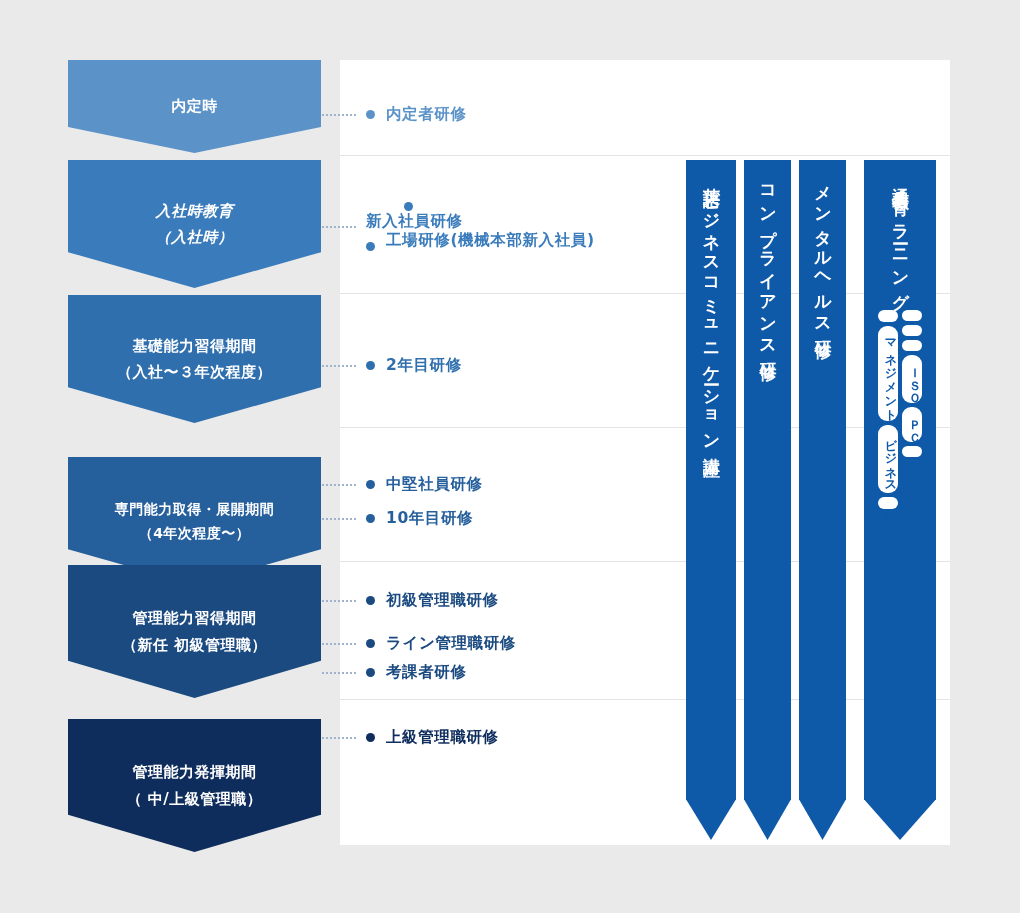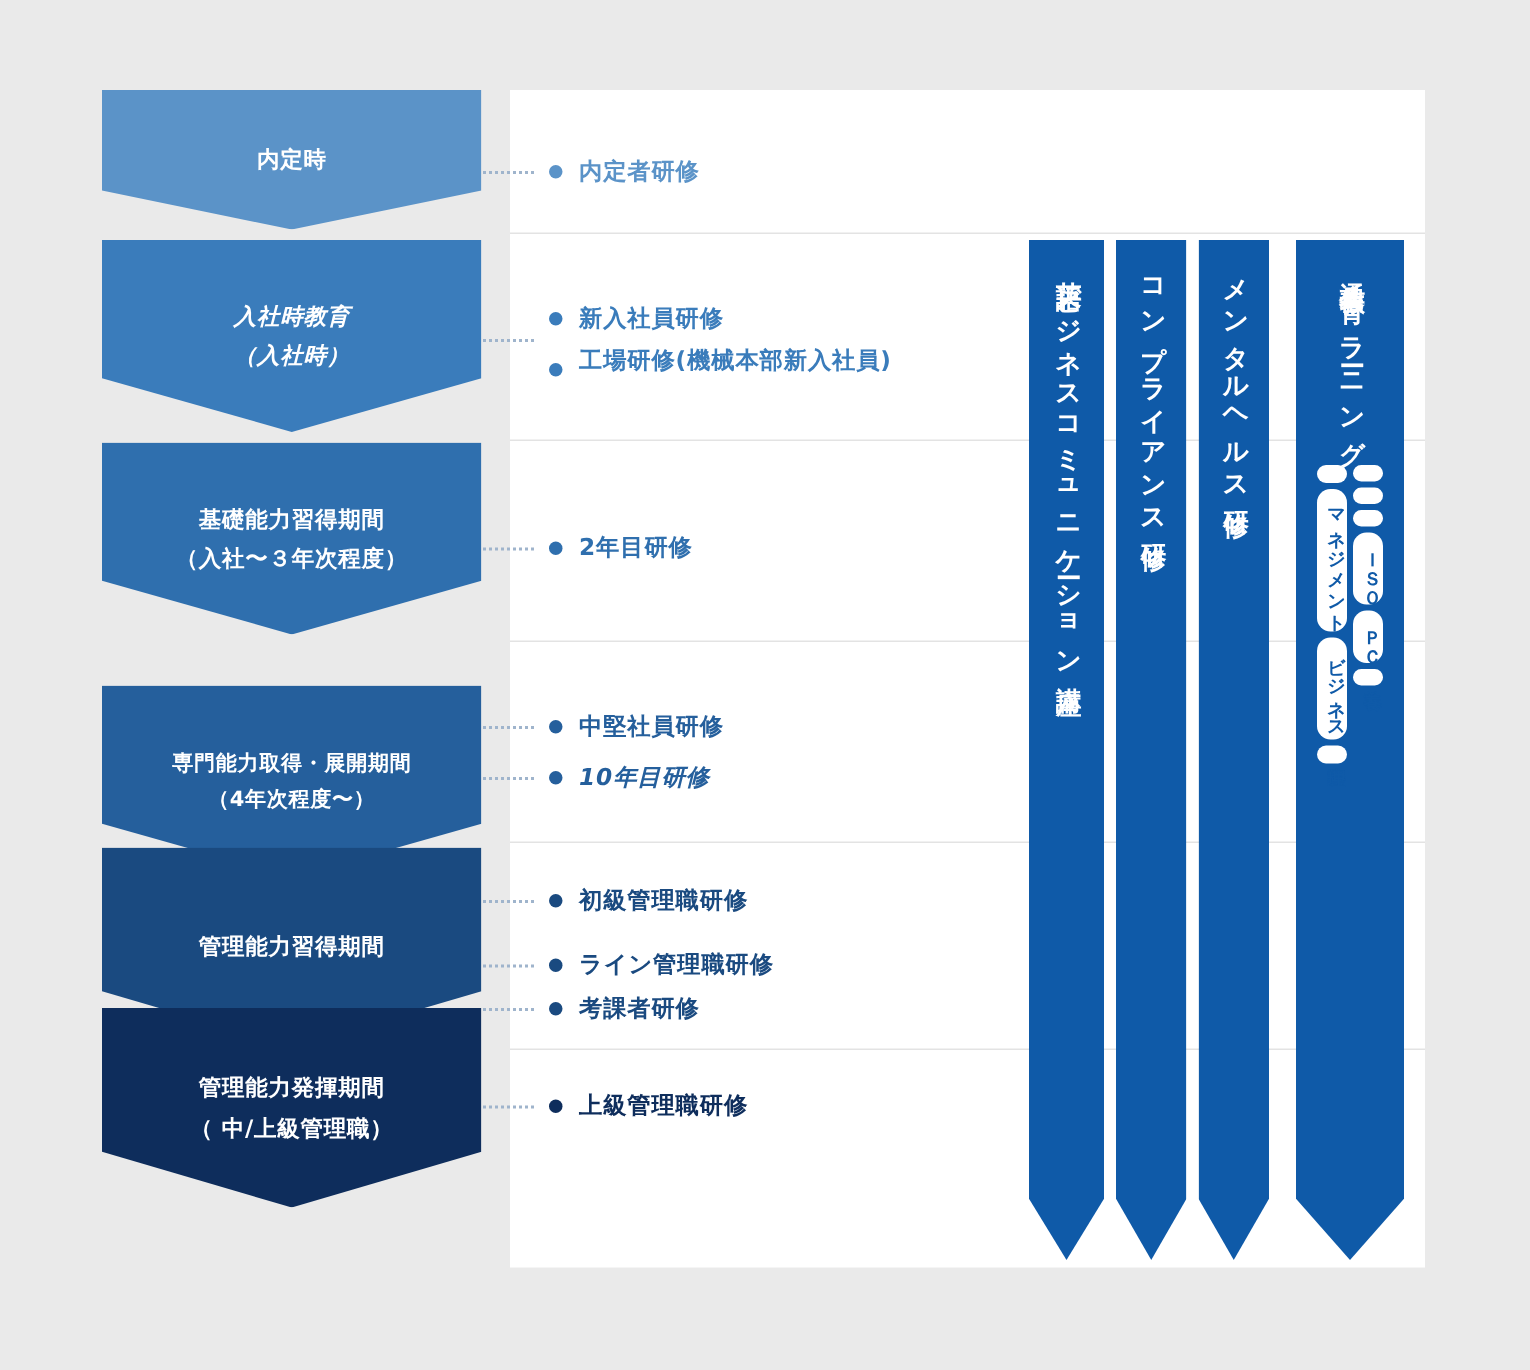--- a/index.html
+++ b/index.html
@@ -125,22 +125,23 @@
       <div class="stage small" style="top: 235px; height: 128px; background: rgb(47, 111, 174);">
         <div class="ln">基礎能力習得期間</div>
         <div class="ln">（入社〜３年次程度）</div>
       </div>
       <div class="stage xs" style="top: 370px; height: 128px; background: rgb(37, 95, 156); margin-top: 27px;">
         <div class="ln">専門能力取得・展開期間</div>
         <div class="ln">（4年次程度〜）</div>
       </div>
       <div class="stage small" style="top: 505px; height: 133px; background: rgb(26, 74, 128);">
         <div class="ln">管理能力習得期間</div>
-      </div>
-      <div class="stage small" style="top: 612px; height: 133px; background: rgb(14, 45, 92);">
+        <div class="ln">（新任 初級管理職）</div>
+      </div>
+      <div class="stage small" style="top: 659px; height: 133px; background: rgb(14, 45, 92);">
         <div class="ln">管理能力発揮期間</div>
         <div class="ln">（ 中/上級管理職）</div>
       </div>
     </div>
 
   <div id="connectors">
       <div class="connector" style="top: 114px; left: 322px; width: 34px; border-top-color: rgb(159, 180, 204);"></div>
       <div class="connector" style="top: 226px; left: 322px; width: 34px; border-top-color: rgb(159, 180, 204);"></div>
       <div class="connector" style="top: 365px; left: 322px; width: 34px; border-top-color: rgb(159, 180, 204);"></div>
       <div class="connector" style="top: 484px; left: 322px; width: 34px; border-top-color: rgb(159, 180, 204);"></div>
@@ -149,39 +150,39 @@
       <div class="connector" style="top: 643px; left: 322px; width: 34px; border-top-color: rgb(159, 180, 204);"></div>
       <div class="connector" style="top: 672px; left: 322px; width: 34px; border-top-color: rgb(159, 180, 204);"></div>
       <div class="connector" style="top: 737px; left: 322px; width: 34px; border-top-color: rgb(159, 180, 204);"></div>
     </div>
 
   <div id="courses">
       <div class="course" style="left: 366px; top: 104px;">
         <span class="dot" style="background: rgb(91, 147, 200);"></span>
         <span class="lbl" style="color: rgb(91, 147, 200);">内定者研修</span>
       </div>
-      <div class="course" style="left: 366px; top: 202px;">
+      <div class="course" style="left: 366px; top: 202px; flex-direction: column;">
         <span class="dot" style="background: rgb(58, 124, 187);"></span>
         <span class="lbl" style="color: rgb(58, 124, 187);">新入社員研修</span>
       </div>
       <div class="course" style="left: 366px; top: 230px; align-items: flex-end;">
         <span class="dot" style="background: rgb(58, 124, 187);"></span>
         <span class="lbl" style="color: rgb(58, 124, 187);">工場研修(機械本部新入社員)</span>
       </div>
       <div class="course" style="left: 366px; top: 355px;">
         <span class="dot" style="background: rgb(47, 111, 174);"></span>
         <span class="lbl" style="color: rgb(47, 111, 174);">2年目研修</span>
       </div>
       <div class="course" style="left: 366px; top: 474px;">
         <span class="dot" style="background: rgb(37, 95, 156);"></span>
         <span class="lbl" style="color: rgb(37, 95, 156);">中堅社員研修</span>
       </div>
       <div class="course" style="left: 366px; top: 508px;">
         <span class="dot" style="background: rgb(37, 95, 156);"></span>
-        <span class="lbl" style="color: rgb(37, 95, 156); font-style: italic;">10年目研修</span>
+        <span class="lbl" style="color: rgb(37, 95, 156);">10年目研修</span>
       </div>
       <div class="course" style="left: 366px; top: 590px;">
         <span class="dot" style="background: rgb(26, 74, 128);"></span>
         <span class="lbl" style="color: rgb(26, 74, 128);">初級管理職研修</span>
       </div>
       <div class="course" style="left: 366px; top: 633px;">
         <span class="dot" style="background: rgb(26, 74, 128);"></span>
         <span class="lbl" style="color: rgb(26, 74, 128);">ライン管理職研修</span>
       </div>
       <div class="course" style="left: 366px; top: 662px;">

